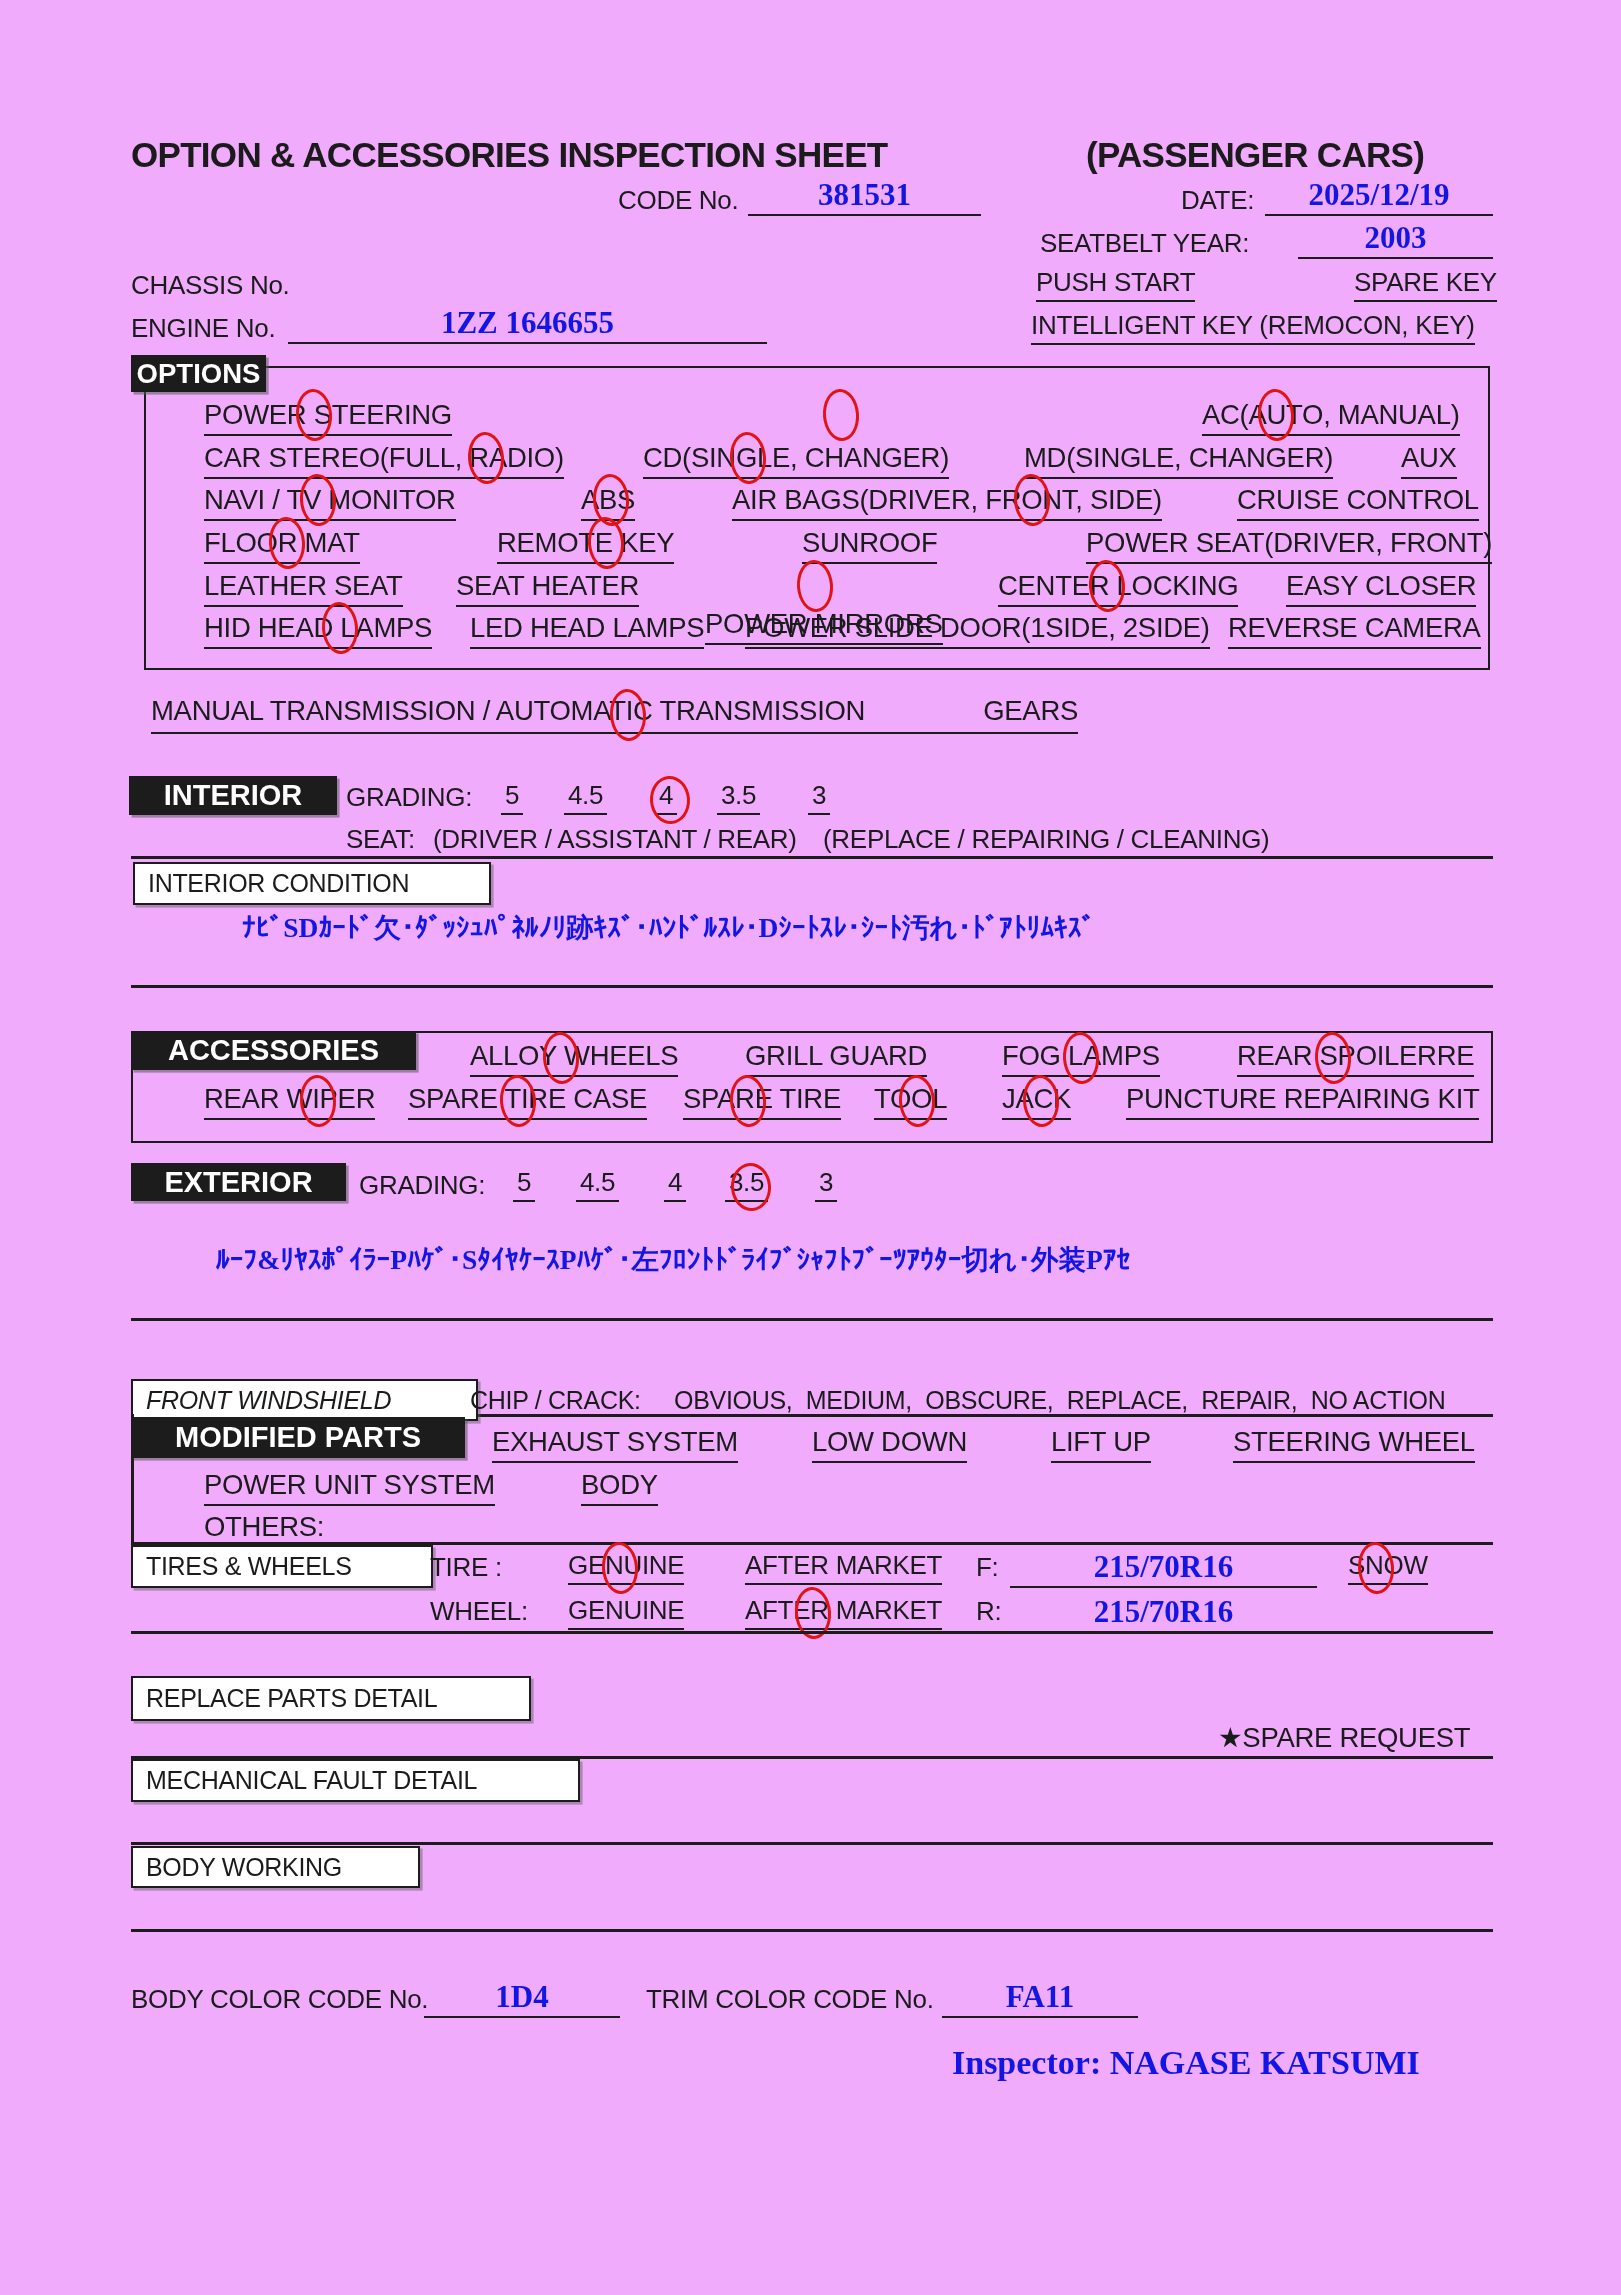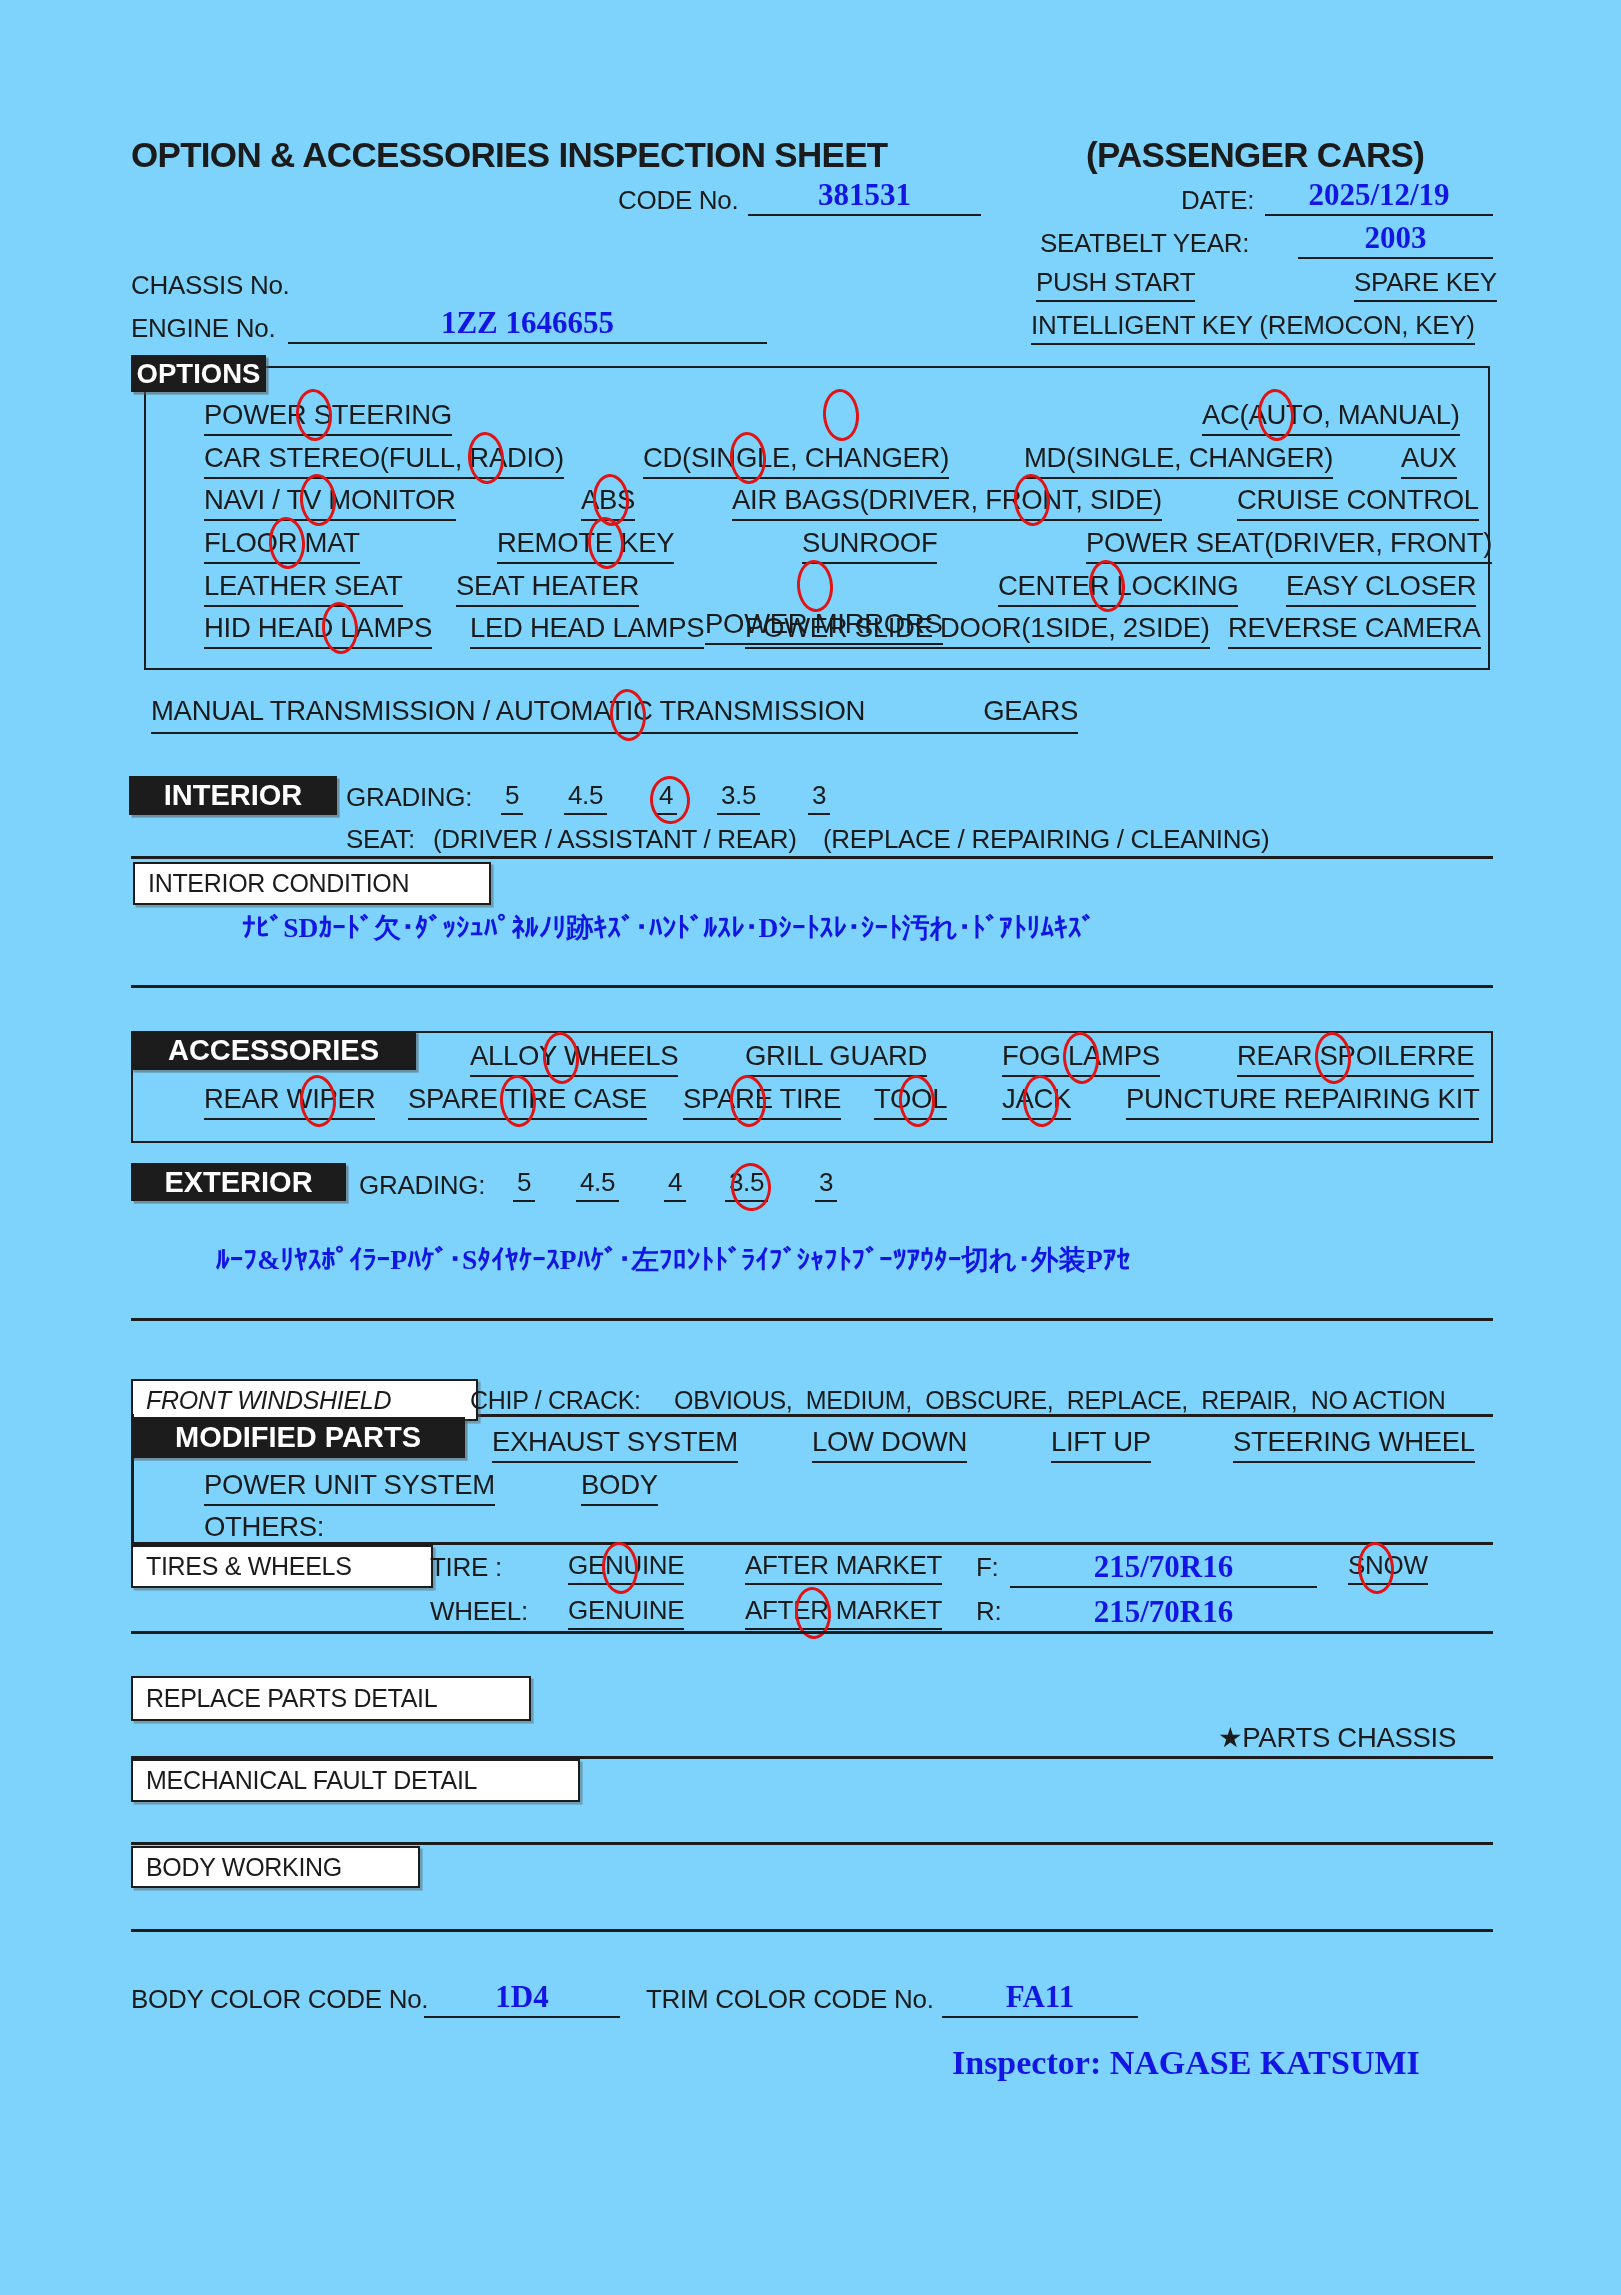--- a/index.html
+++ b/index.html
@@ -1,16 +1,16 @@
 <!DOCTYPE html>
 <html style="font-size:10.5px"><head>
 <meta charset="utf-8">
 <style>
   html,body{margin:0;padding:0;background:#e8e8e8;}
-  #page{position:relative;width:1622px;height:2295px;background:#7dd3fc;
+  #page{position:relative;width:1622px;height:2295px;background:#f0abfc;
         font-family:"Liberation Sans",sans-serif;color:#1b1b1b;overflow:hidden;}
   .abs{position:absolute;white-space:nowrap;line-height:1.12;}
   .keep{white-space:pre;}
   .t{font-size:27.5px;letter-spacing:-0.3px;}
   .s{font-size:25px;letter-spacing:-0.3px;}
   .lbl{font-size:26px;letter-spacing:-0.3px;}
   .title{font-size:35px;font-weight:bold;letter-spacing:-0.7px;}
   .u{border-bottom:2.6px solid #1b1b1b;padding-bottom:3.3px;}
   .blk{position:absolute;background:#1c1c1c;color:#ffffff;font-weight:bold;
        display:flex;align-items:center;justify-content:center;
@@ -205,21 +205,21 @@
   </div>
 
   <div class="circ" style="left:602px;top:1542px;"></div>
   <div class="circ" style="left:1358px;top:1542px;"></div>
   <div class="circ" style="left:795px;top:1587px;"></div>
   <div class="hr" style="left:131px;top:1631px;width:1362px;"></div>
 
   <div class="wbox" style="left:131px;top:1676px;width:383px;height:41px;">
     <span>REPLACE PARTS DETAIL</span>
   </div>
-  <div class="abs t" style="left:1218px;top:1723px;">★PARTS CHASSIS</div>
+  <div class="abs t" style="left:1218px;top:1723px;">★SPARE REQUEST</div>
   <div class="hr" style="left:131px;top:1756px;width:1362px;"></div>
 
   <div class="wbox" style="left:131px;top:1759px;width:432px;height:39px;">
     <span>MECHANICAL FAULT DETAIL</span>
   </div>
   <div class="hr" style="left:131px;top:1842px;width:1362px;"></div>
 
   <div class="wbox" style="left:131px;top:1846px;width:272px;height:38px;">
     <span>BODY WORKING</span>
   </div>

